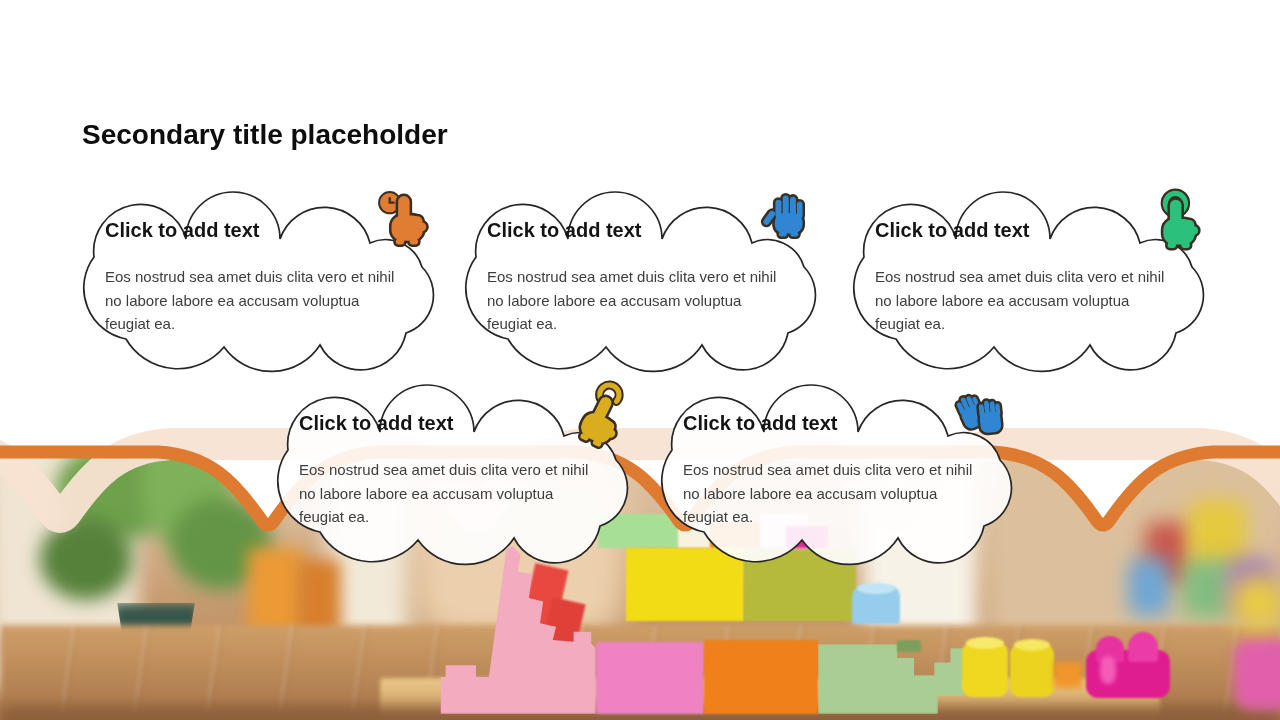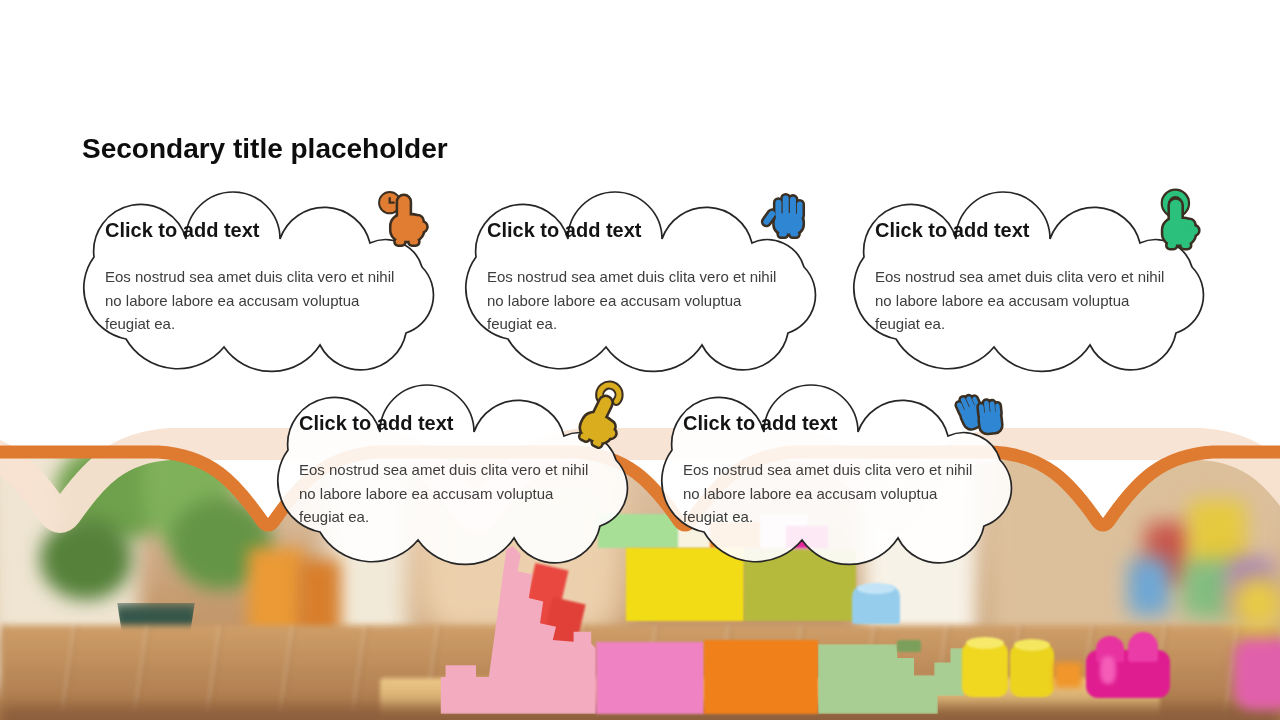--- a/index.html
+++ b/index.html
@@ -4,21 +4,21 @@
 <style>
   html,body{margin:0;padding:0;}
   body{
     width:1280px;height:720px;position:relative;overflow:hidden;
     background:#ffffff;
     font-family:"Liberation Sans", sans-serif;
   }
   .abs{position:absolute;}
   
   .slide-title{
-    position:absolute;left:82px;top:133px;
+    position:absolute;left:82px;top:119px;
     font-size:28px;font-weight:bold;color:#0d0d0d;letter-spacing:0;
   }
   
   .photo{position:absolute;left:0;top:410px;width:1280px;height:310px;overflow:hidden;
     background:linear-gradient(180deg,#e4cfb6 0%,#d6b593 38%,#c79d72 60%,#b07c50 100%);}
   .photo .abs{position:absolute;}
   .wall-left{left:-12px;top:15px;width:150px;height:265px;background:#efe5d2;filter:blur(10px);}
   .pillar{left:328px;top:25px;width:84px;height:235px;background:#f2ead9;filter:blur(12px);}
   .glow{left:415px;top:55px;width:210px;height:175px;background:#ecd0ad;filter:blur(16px);border-radius:40px;}
   .door{left:862px;top:8px;width:118px;height:255px;background:#f7f2e7;filter:blur(10px);}

